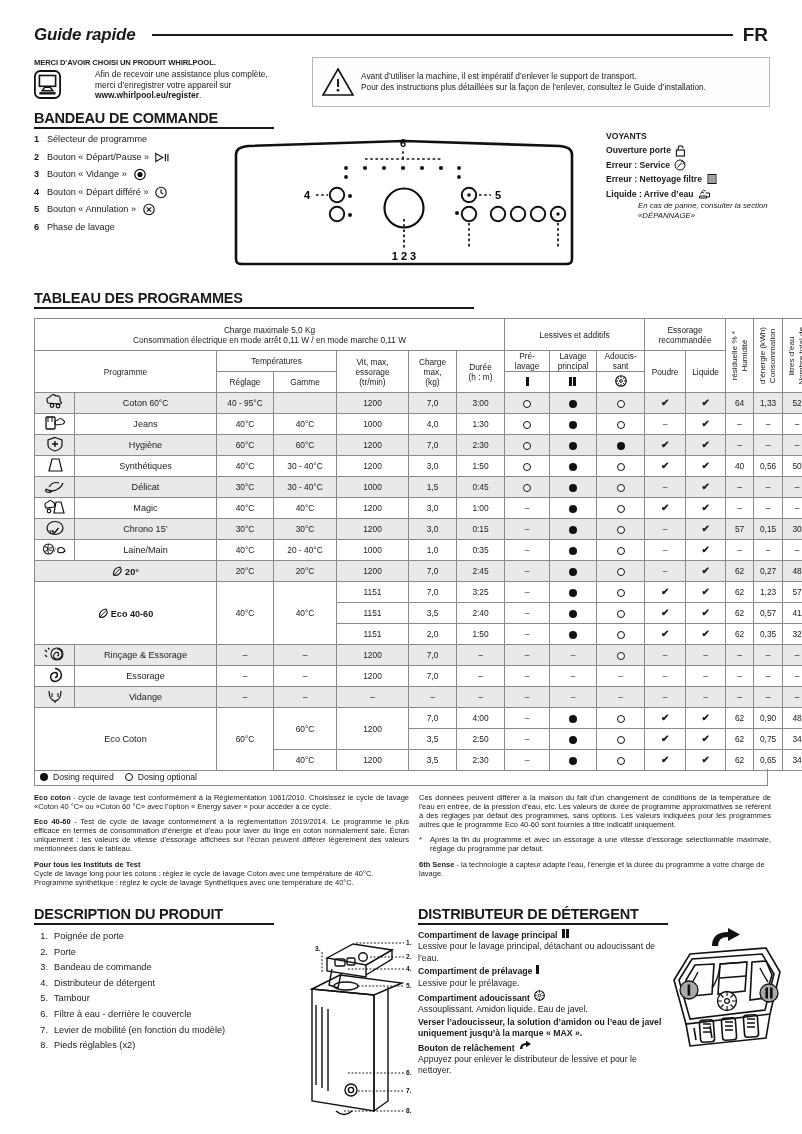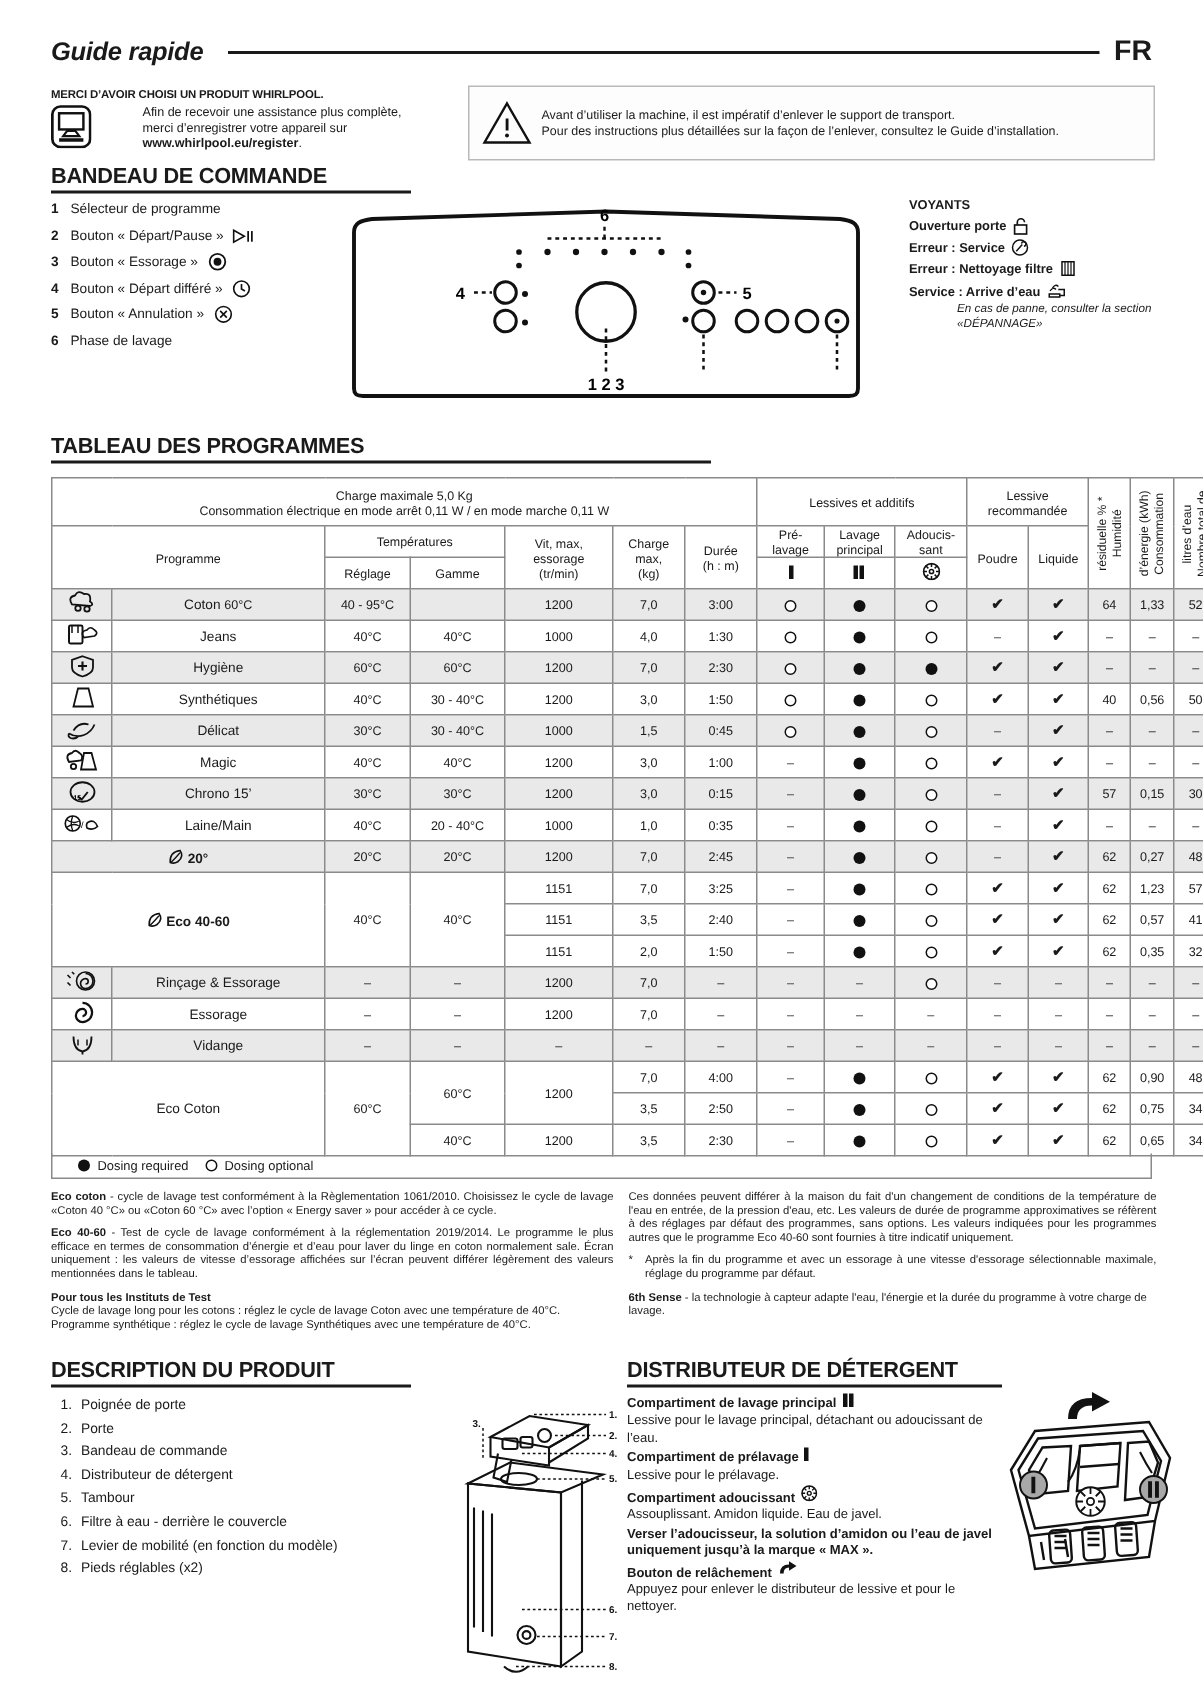--- a/index.html
+++ b/index.html
@@ -66,21 +66,21 @@
   td.pname { text-align:center; font-weight:bold; font-size:9.1px; }
   td.pname .sm { font-weight:normal; font-size:8.4px; }
   td.icoc { width:40px; }
   .dot-f { display:inline-block; width:8px;height:8px;border-radius:50%;background:#111; vertical-align:middle;}
   .dot-o { display:inline-block; width:8px;height:8px;border-radius:50%;background:#fff;border:1.3px solid #111; vertical-align:middle;}
   .chk { font-size:10px; font-weight:bold; }
   .dash { color:#333; }
 
   .legend { position:absolute; left:34px; top:769px; width:734px; height:17px;
             border:0.8px solid #8a8a8a; border-top:0; display:flex; align-items:center; gap:5px;
-            font-size:8.6px; padding-left:17px; }
+            font-size:8.6px; padding-left:5px; }
 
   
   .notesL { position:absolute; left:34px; top:793px; width:375px; font-size:7.5px; line-height:9.1px; }
   .notesR { position:absolute; left:419px; top:793px; width:352px; font-size:7.5px; line-height:9.1px; }
   .notesL p, .notesR p { margin:0 0 6px 0; }
   .notesL b, .notesR b { font-weight:bold; }
   .starline { display:flex; gap:4px; }
   .starline .st { width:7px; flex:0 0 auto; }
   .justi { text-align:justify; }
 
@@ -152,21 +152,21 @@
       <span class="num">2</span>
       <span>Bouton « Départ/Pause »</span>
       <svg class="cp-ico" viewBox="0 0 18 13">
         <path d="M2 2 L10 6.5 L2 11 Z" fill="none" stroke="#111" stroke-width="1.2"></path>
         <rect x="12.2" y="2.6" width="1.3" height="8" fill="#111"></rect>
         <rect x="15" y="2.6" width="1.3" height="8" fill="#111"></rect>
       </svg>
     </div>
     <div class="row">
       <span class="num">3</span>
-      <span>Bouton « Essorage »</span>
+      <span>Bouton « Vidange »</span>
       <svg class="cp-ico" viewBox="0 0 14 13">
         <circle cx="7" cy="6.5" r="5.2" fill="none" stroke="#111" stroke-width="1.2"></circle>
         <circle cx="7" cy="6.5" r="2.6" fill="#111"></circle>
       </svg>
     </div>
     <div class="row">
       <span class="num">4</span>
       <span>Bouton « Départ différé »</span>
       <svg class="cp-ico" viewBox="0 0 14 13">
         <circle cx="7" cy="6.5" r="5.2" fill="none" stroke="#111" stroke-width="1.1"></circle>
@@ -250,21 +250,21 @@
       </svg>
     </div>
     <div class="r">
       <span>Erreur : Nettoyage filtre</span>
       <svg width="12" height="12" viewBox="0 0 12 12">
         <rect x="2" y="1.5" width="8" height="9" fill="none" stroke="#111" stroke-width="1"></rect>
         <path d="M4 1.5 V10.5 M6 1.5 V10.5 M8 1.5 V10.5" stroke="#111" stroke-width="0.8"></path>
       </svg>
     </div>
     <div class="r">
-      <span>Service : Arrive d’eau</span>
+      <span>Liquide : Arrive d’eau</span>
       <svg width="13" height="12" viewBox="0 0 13 12">
         <path d="M1.5 8 h7 v2 h-7 z" fill="none" stroke="#111" stroke-width="1"></path>
         <path d="M8.5 9 h3 V5 h-4" fill="none" stroke="#111" stroke-width="1"></path>
         <path d="M2 6 q2-3 4-1 M3.6 4 q2-3 4-1" fill="none" stroke="#111" stroke-width="0.9"></path>
       </svg>
     </div>
     <div class="it">En cas de panne, consulter la section</div>
     <div class="it">«DÉPANNAGE»</div>
   </div>
 
@@ -288,21 +288,21 @@
         <col style="width:29px">
         <col style="width:29px">
     </colgroup>
     <tbody>
       <tr>
         <td class="hd" colspan="7" style="height:32px; padding:3px 0;">
           <div>Charge maximale 5,0 Kg</div>
           <div>Consommation électrique en mode arrêt 0,11 W / en mode marche 0,11 W</div>
         </td>
         <td class="hd" colspan="3" style="height:32px;">Lessives et additifs</td>
-        <td class="hd" colspan="2" style="height:32px; padding:0 2px;">Lessive recommandée</td>
+        <td class="hd" colspan="2" style="height:32px; padding:0 2px;">Essorage recommandée</td>
         <td class="hd" rowspan="3">
           <div class="vert"><span>résiduelle % *</span><br><span>Humidité</span></div>
         </td>
         <td class="hd" rowspan="3">
           <div class="vert"><span>d’énergie (kWh)</span><br><span>Consommation</span></div>
         </td>
         <td class="hd" rowspan="3">
           <div class="vert"><span>litres d’eau</span><br><span>Nombre total de</span></div>
         </td>
 

